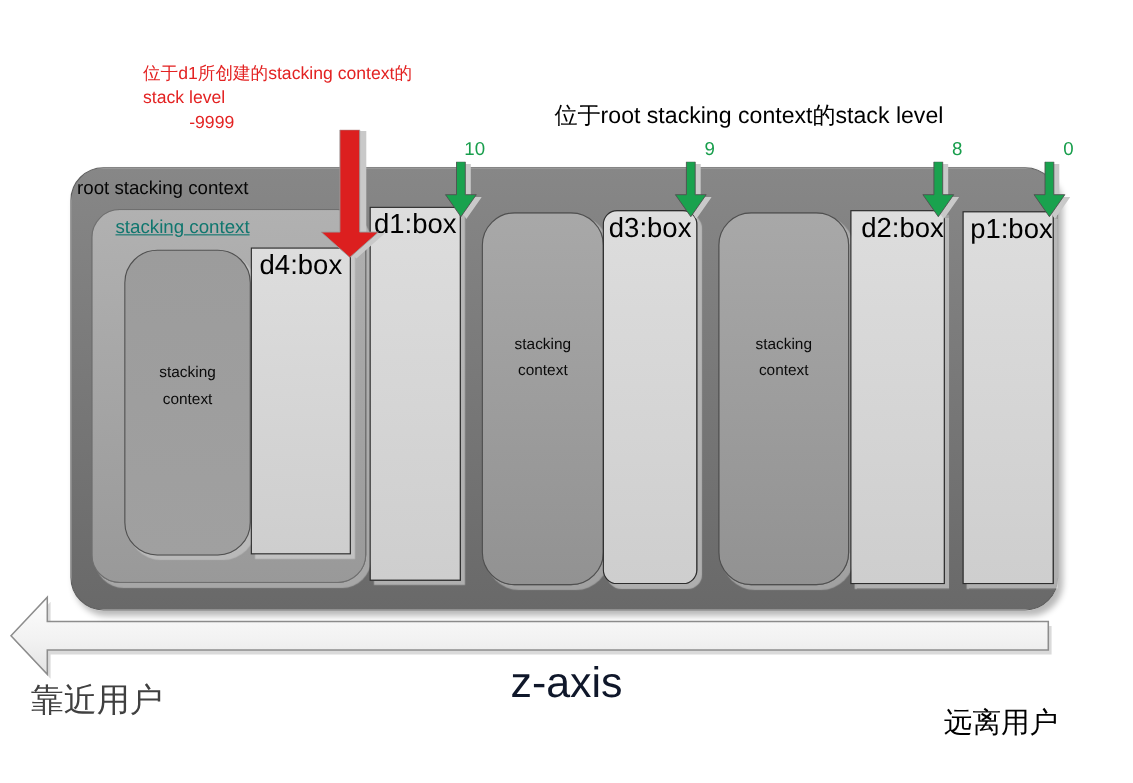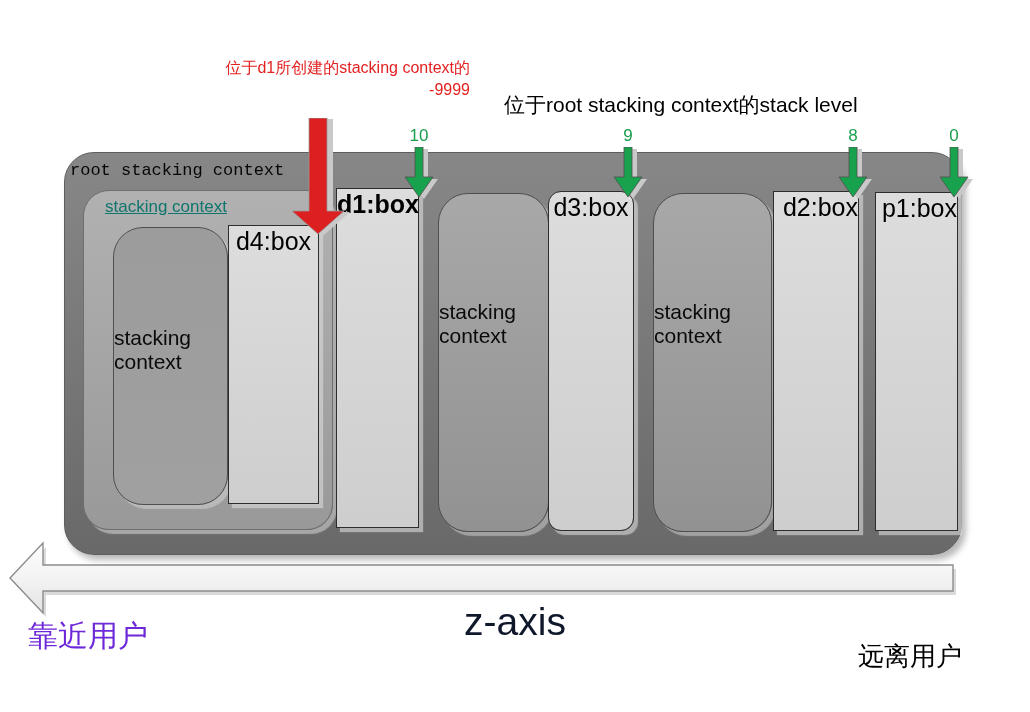--- a/index.html
+++ b/index.html
@@ -1,82 +1,83 @@
 <!DOCTYPE html>
 <html><head>
 <meta charset="utf-8">
 <style>
   html,body{margin:0;padding:0;background:#ffffff;}
   .canvas{position:relative;width:1030px;height:712px;background:#ffffff;
           font-family:"Liberation Sans",sans-serif;overflow:hidden;}
 
   
-  .red-note{position:absolute;left:130px;top:57px;width:340px;text-align:right;
+  .red-note{position:absolute;left:130px;top:57px;width:340px;text-align:left;
             color:#e32222;font-size:16px;line-height:22px;}
   .red-note .l3{margin-left:42px;}
   .red-arrow{position:absolute;left:288px;top:118px;z-index:30;}
   .green-title{position:absolute;left:504px;top:91px;font-size:21px;color:#000000;}
-  .marker-label{position:absolute;top:126px;width:44px;text-align:center;
+  .marker-label{position:absolute;top:126px;width:44px;text-align:right;
                 font-size:17px;color:#189e4c;z-index:30;}
   .marker-arrow{position:absolute;top:147px;z-index:30;}
   #mlabel-10{left:397px;} #marrow-10{left:404px;}
   #mlabel-9 {left:606px;} #marrow-9 {left:613px;}
   #mlabel-8 {left:831px;} #marrow-8 {left:838px;}
   #mlabel-0 {left:932px;} #marrow-0 {left:939px;}
 
   
   .root{position:absolute;left:64px;top:152px;width:896px;height:401px;
         border-radius:30px;background:linear-gradient(180deg,#878787,#696969);
         border:1px solid #5e5e5e;box-shadow:4px 5px 6px rgba(0,0,0,0.28);z-index:1;}
-  .root-label{position:absolute;left:70px;top:161px;font-size:17px;color:#060606;z-index:2;font-family:Liberation Mono, monospace;}
+  .root-label{position:absolute;left:70px;top:161px;font-size:17px;color:#060606;z-index:2;}
 
   .nested{position:absolute;left:83px;top:190px;width:248px;height:338px;
           border-radius:26px;background:linear-gradient(180deg,#b1b1b1,#999999);
           border:1px solid #6f6f6f;box-shadow:4px 4px 1px rgba(216,216,216,0.55);z-index:3;}
   .nested-label{position:absolute;left:105px;top:197px;font-size:17px;color:#0f766e;z-index:4;text-decoration:underline;}
 
   .sc-round{position:absolute;border-radius:30px;
             background:linear-gradient(180deg,#a8a8a8,#929292);
             border:1px solid #4f4f4f;box-shadow:4px 4px 1px rgba(216,216,216,0.5);z-index:5;}
   #sc-inner{left:113px;top:227px;width:113px;height:276px;
             background:linear-gradient(180deg,#9c9c9c,#a0a0a0);}
   #sc-mid1{left:438px;top:193px;width:109px;height:337px;}
   #sc-mid2{left:653px;top:193px;width:117px;height:337px;}
-  .sc-text{position:absolute;left:0;right:0;text-align:left;font-size:21px;
+  .sc-text{position:absolute;left:0;right:0;text-align:center;font-size:14px;
            line-height:24px;color:#0a0a0a;}
   #sc-inner .sc-text{top:98px;}
   #sc-mid1 .sc-text,#sc-mid2 .sc-text{top:106px;}
 
   
   .lightbox{position:absolute;background:linear-gradient(180deg,#dddddd,#cecece);
             border:1.5px solid #2d2d2d;box-shadow:4px 4px 1px rgba(220,220,220,0.6);
             text-align:center;z-index:6;}
   .lightbox .lbl{font-size:25px;color:#000;line-height:29px;margin-top:1px;}
   #box-d4{left:228px;top:225px;width:89px;height:277px;}
-  #box-d1{left:336px;top:188px;width:81px;height:338px;font-weight:bold;}
+  #box-d1{left:336px;top:188px;width:81px;height:338px;}
   #box-d3{left:548px;top:191px;width:84px;height:338px;border-radius:13px;}
   #box-d2{left:773px;top:191px;width:84px;height:338px;text-align:right;}
   #box-p1{left:875px;top:192px;width:81px;height:337px;text-align:right;}
 
   
   .z-arrow{position:absolute;left:0;top:538px;z-index:0;}
   .z-label{position:absolute;left:0;top:600px;width:1030px;text-align:center;
            font-size:39px;color:#0f172a;}
-  .near-label{position:absolute;left:28px;top:616px;font-size:30px;color:#6d28d9;
+  .near-label{position:absolute;left:28px;top:616px;font-size:30px;color:#404040;
               font-family:"Liberation Serif",serif;}
   .far-label{position:absolute;left:858px;top:639px;font-size:26px;color:#000;
              font-family:"Liberation Serif",serif;}
 </style>
 </head>
 <body>
 
 <div class="canvas">
 
   <div class="red-note">
     <div>位于d1所创建的stacking context的</div>
+    <div>stack level</div>
     <div class="l3">-9999</div>
   </div>
   <div class="red-arrow">
     <svg width="64" height="118" viewBox="0 0 64 118">
       <polygon points="21,0 39,0 39,93 56,93 30,116 4,93 21,93" transform="translate(6,1)" fill="#c9c9c9"></polygon>
       <polygon points="21,0 39,0 39,93 56,93 30,116 4,93 21,93" fill="#dc1f1f" stroke="#9a9a9a" stroke-width="0.8"></polygon>
     </svg>
   </div>
 
   <div class="green-title">位于root stacking context的stack level</div>

